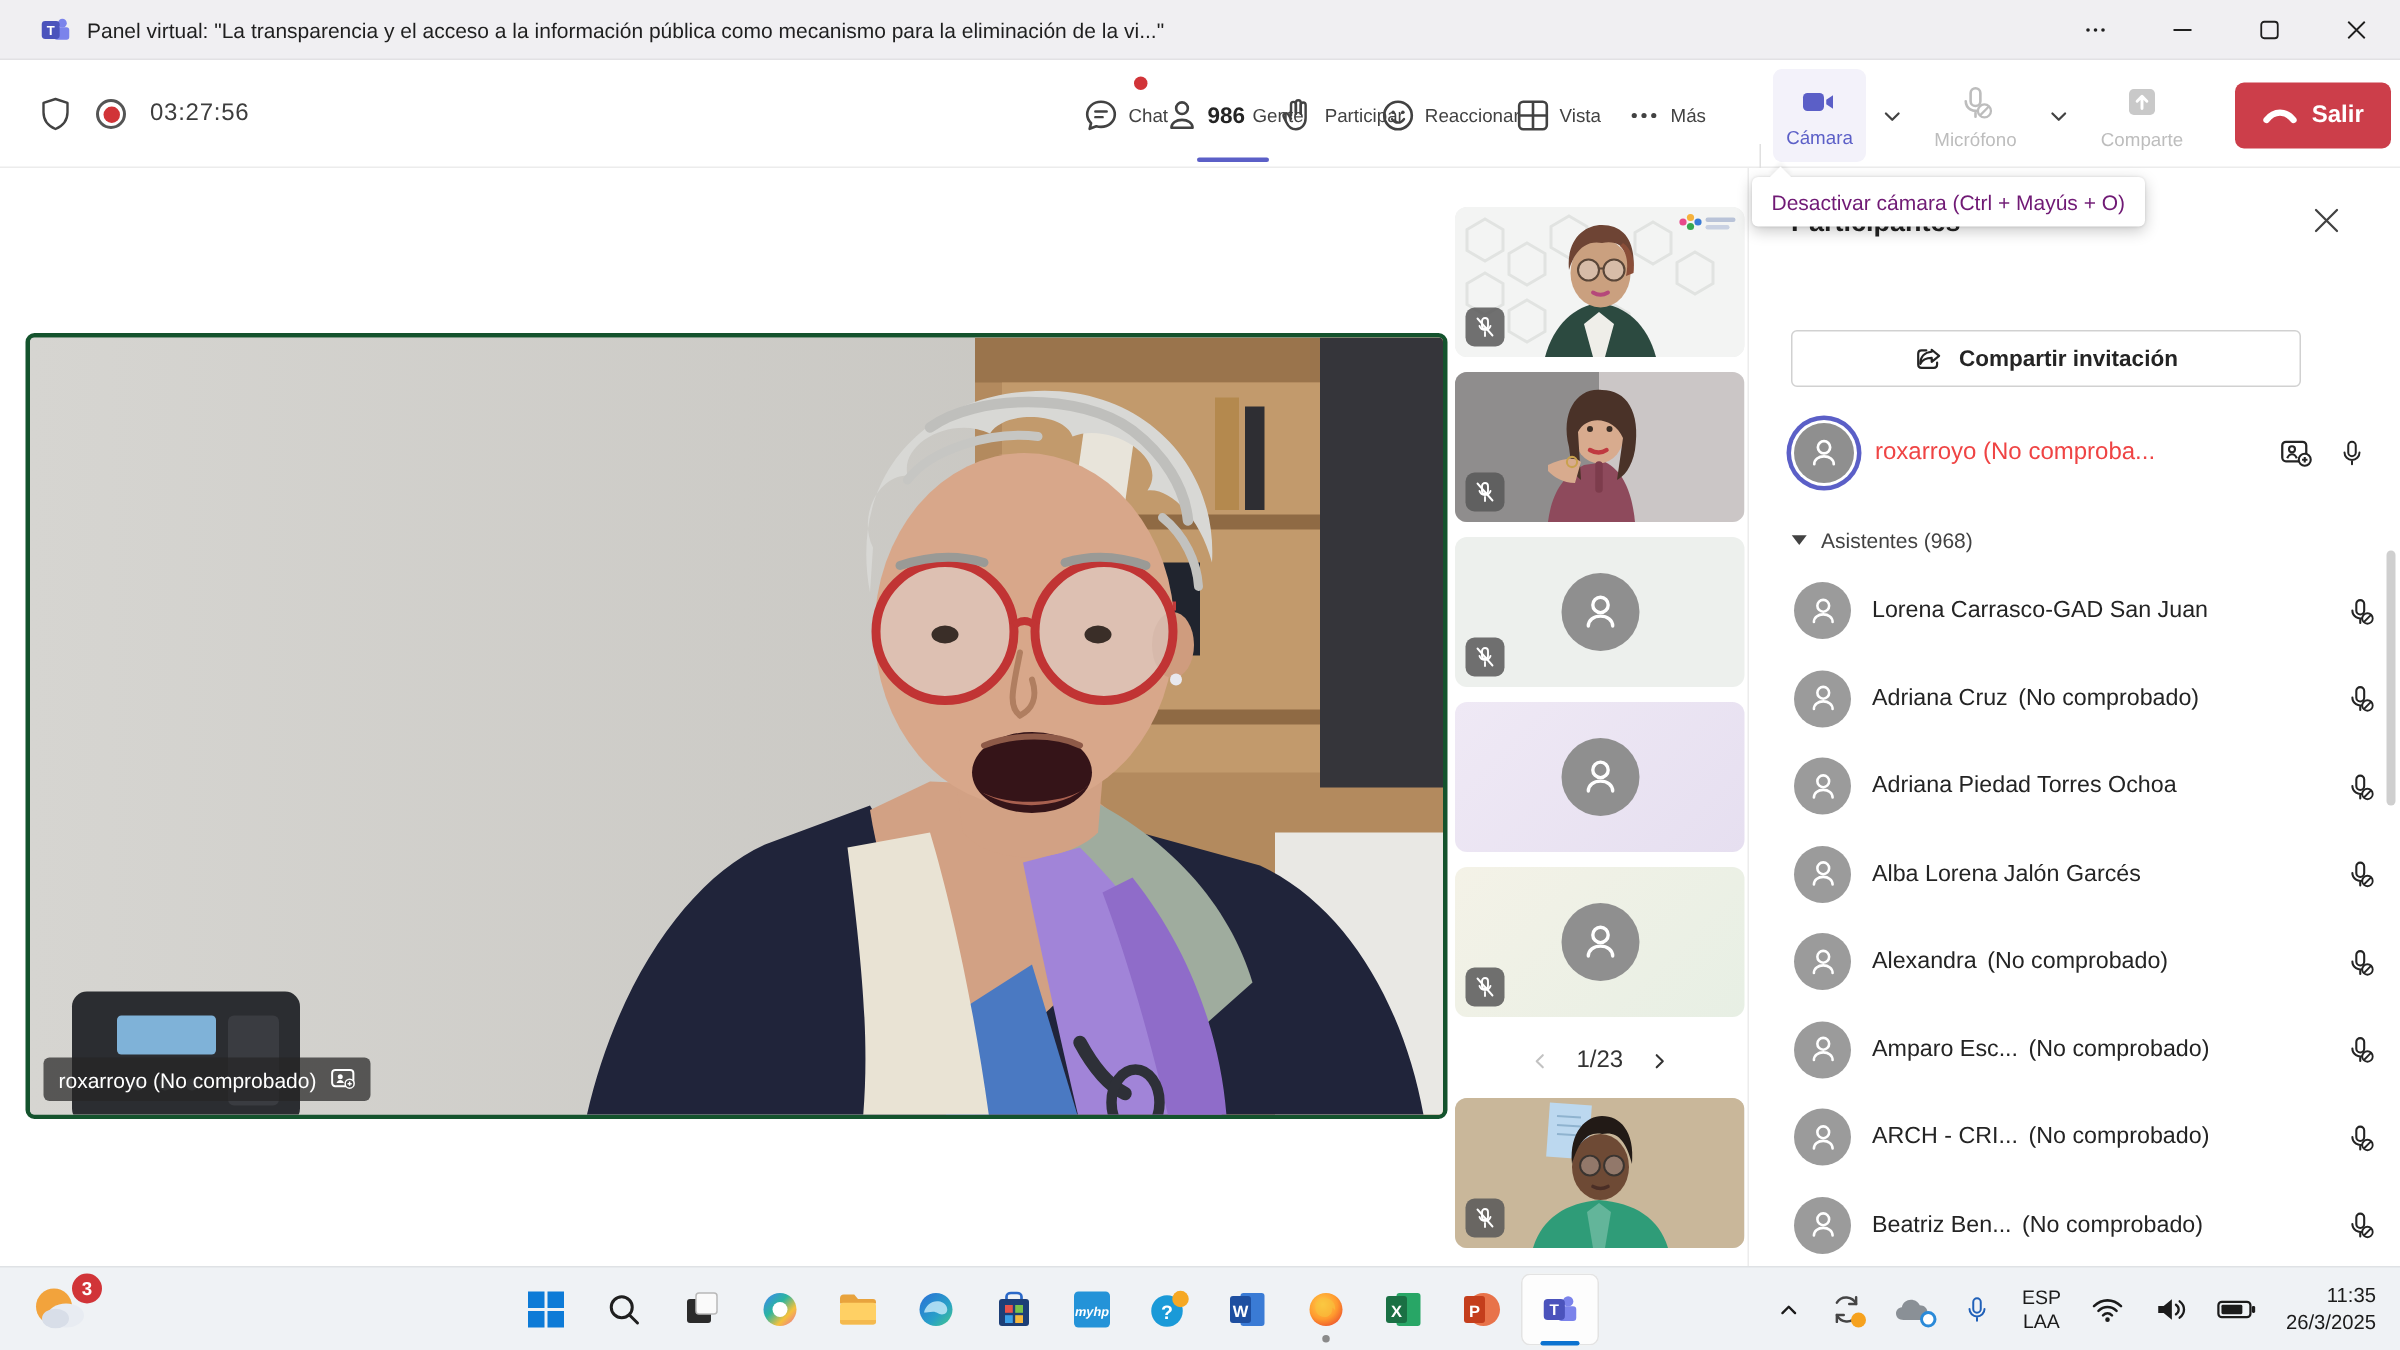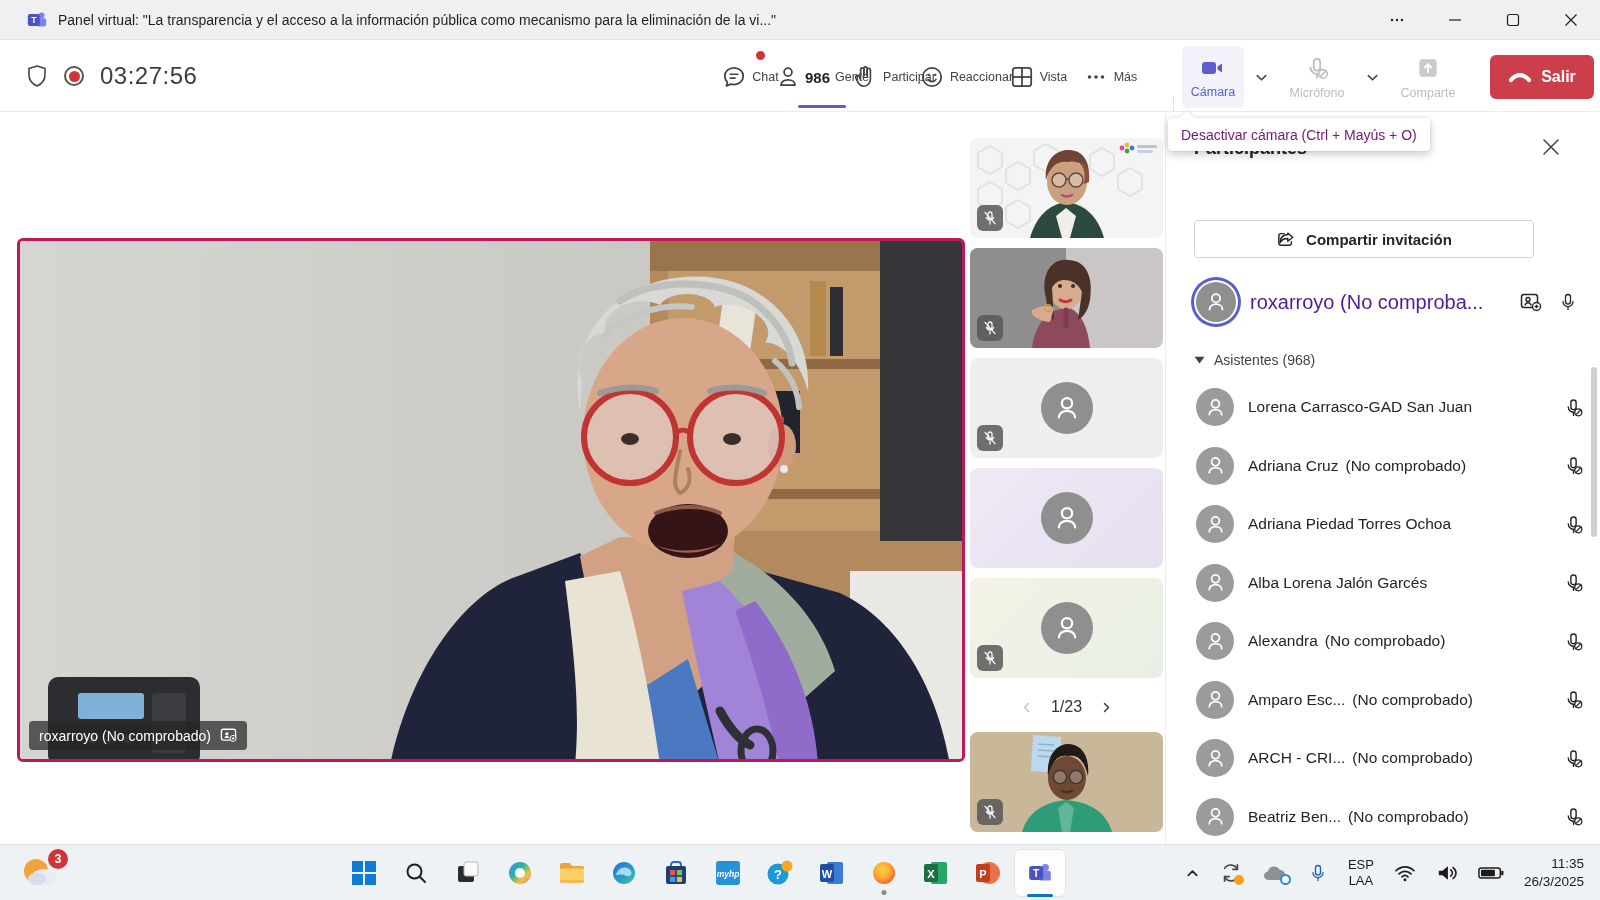--- a/index.html
+++ b/index.html
@@ -11,21 +11,21 @@
     background:#f0eff2; border-bottom:1px solid #e2e1e4; display:flex; align-items:center; }
   .titlebar .app-ico { width:22px; height:22px; margin:0 10px 0 26px; }
   .titlebar .ttl { font-size:14px; color:#1f1f1f; }
   .win-ctrls { position:absolute; right:0; top:0; height:40px; display:flex; align-items:center; }
   .win-btn { width:58px; height:40px; display:flex; align-items:center; justify-content:center; color:#1f1f1f; }
 
   
   .toolbar { position:absolute; left:0; top:40px; width:1600px; height:72px; background:#fff;
              border-bottom:1px solid #ececec; }
   .timer-grp { position:absolute; left:26px; top:0; height:72px; display:flex; align-items:center; gap:16px; }
-  .timer-txt { font-size:24px; color:#3d3d3d; letter-spacing:.5px; }
+  .timer-txt { font-size:16px; color:#3d3d3d; letter-spacing:.5px; }
   .rec-dot { width:20px; height:20px; border-radius:50%; border:2.5px solid #555; display:flex; align-items:center; justify-content:center; }
   .rec-dot i { display:block; width:11px; height:11px; border-radius:50%; background:#d13438; }
 
   .navgrp { position:absolute; left:714px; top:6px; display:flex; }
   .tbtn { width:72px; height:62px; display:flex; flex-direction:row; align-items:center;
           justify-content:center; gap:5px; font-size:12.5px; color:#424242; position:relative; cursor:default; }
   .tbtn .ic { height:26px; display:flex; align-items:center; color:#424242; }
   .tbtn .lbl { line-height:1; }
   .tbtn .active-bar { position:absolute; bottom:0px; left:12px; right:12px; height:3px; border-radius:2px; background:#5b5fc7; }
   .chat-dot { position:absolute; top:5px; left:42px; width:9px; height:9px; border-radius:50%; background:#d13438; }
@@ -46,22 +46,22 @@
   
   .tooltip { position:absolute; left:1168px; top:118px; height:33px; background:#fff; border-radius:4px;
              box-shadow:0 3px 10px rgba(0,0,0,.22), 0 0 2px rgba(0,0,0,.12);
              display:flex; align-items:center; padding:0 13px; font-size:14px; color:#701a75; z-index:40; white-space:nowrap; }
   .tooltip:before { content:""; position:absolute; top:-5px; left:14px; width:10px; height:10px;
              background:#fff; transform:rotate(45deg); box-shadow:-2px -2px 3px rgba(0,0,0,.06); }
 
   
   .stage { position:absolute; left:0; top:112px; width:1600px; height:732px; background:#fff; }
 
-  .video-tile { position:absolute; left:17px; top:126px; width:948px; height:524px; border-radius:6px;
-                border:3px solid #be185d; overflow:hidden; background:#cfcecb; }
+  .video-tile { position:absolute; left:17px; top:110px; width:948px; height:524px; border-radius:6px;
+                border:3px solid #14532d; overflow:hidden; background:#cfcecb; }
   .name-tag { position:absolute; left:9px; bottom:9px; background:rgba(38,38,38,.72); color:#fff;
               border-radius:4px; height:29px; display:flex; align-items:center; gap:9px; padding:0 10px;
               font-size:14px; z-index:5; }
 
   
   .strip-tile { position:absolute; left:970px; width:193px; height:100px; border-radius:8px; overflow:hidden; background:#eee; }
   .mic-badge { position:absolute; left:7px; bottom:7px; width:26px; height:26px; border-radius:6px;
                background:rgba(88,88,88,.85); display:flex; align-items:center; justify-content:center; }
   .pag { position:absolute; left:970px; top:578px; width:193px; height:34px; display:flex;
          align-items:center; justify-content:center; gap:18px; font-size:16px; color:#333; }
@@ -75,21 +75,21 @@
             border-left:1px solid #ececec; overflow:hidden;padding-left:27px; }
   .ppanel-head { position:absolute; left:28px; top:26px; right:40px; display:flex; justify-content:space-between; align-items:center; }
   .ppanel-title { font-size:18px; font-weight:bold; color:#242424; }
   .pclose { position:absolute; right:40px; top:26px; color:#424242; }
   .share-btn { position:absolute; left:28px; top:108px; width:340px; height:38px; border:1px solid #d1d1d1;
                border-radius:4px; background:#fff; display:flex; align-items:center; justify-content:center;
                gap:10px; font-size:15px; font-weight:600; color:#242424; }
   .self-row { position:absolute; left:22px; top:164px; width:392px; height:52px; display:flex; align-items:center; }
   .ring-av { width:40px; height:40px; border-radius:50%; background:#8f8f8f; display:flex; align-items:center;
              justify-content:center; box-shadow:0 0 0 2px #fff, 0 0 0 5px #5b5fc7; margin:0 14px 0 8px; }
-  .self-name { font-size:20px; color:#4c1d95; flex:1; }
+  .self-name { font-size:16px; color:#ef4444; flex:1; }
   .self-icons { display:flex; gap:16px; color:#242424; margin-right:2px; }
   .sect-row { position:absolute; left:28px; top:240px; display:flex; align-items:center; gap:9px;
               font-size:14px; color:#424242; }
   .att-list { position:absolute; left:22px; top:266px; width:400px; }
   .att-row { height:58.5px; display:flex; align-items:center; }
   .att-av { width:38px; height:38px; border-radius:50%; background:#9b9b9b; display:flex; align-items:center;
             justify-content:center; margin:0 14px 0 8px; flex:0 0 38px; }
   .att-name { font-size:15.5px; color:#242424; white-space:nowrap; }
   .att-status { font-size:15.5px; color:#242424; margin-left:7px; white-space:nowrap; }
   .att-mic { margin-left:auto; margin-right:4px; color:#242424; }

